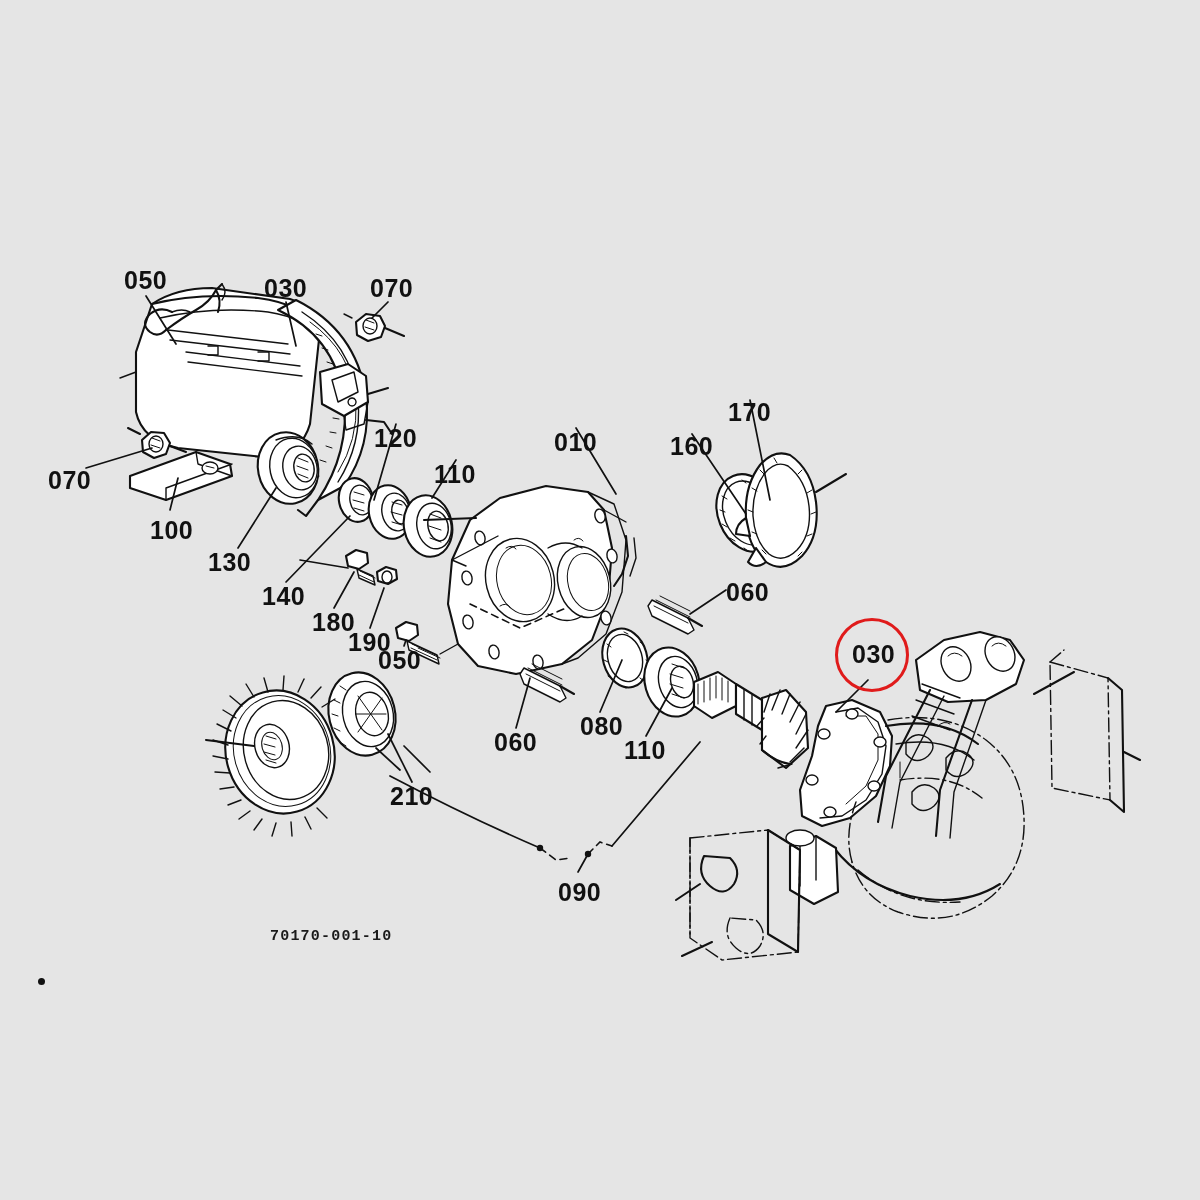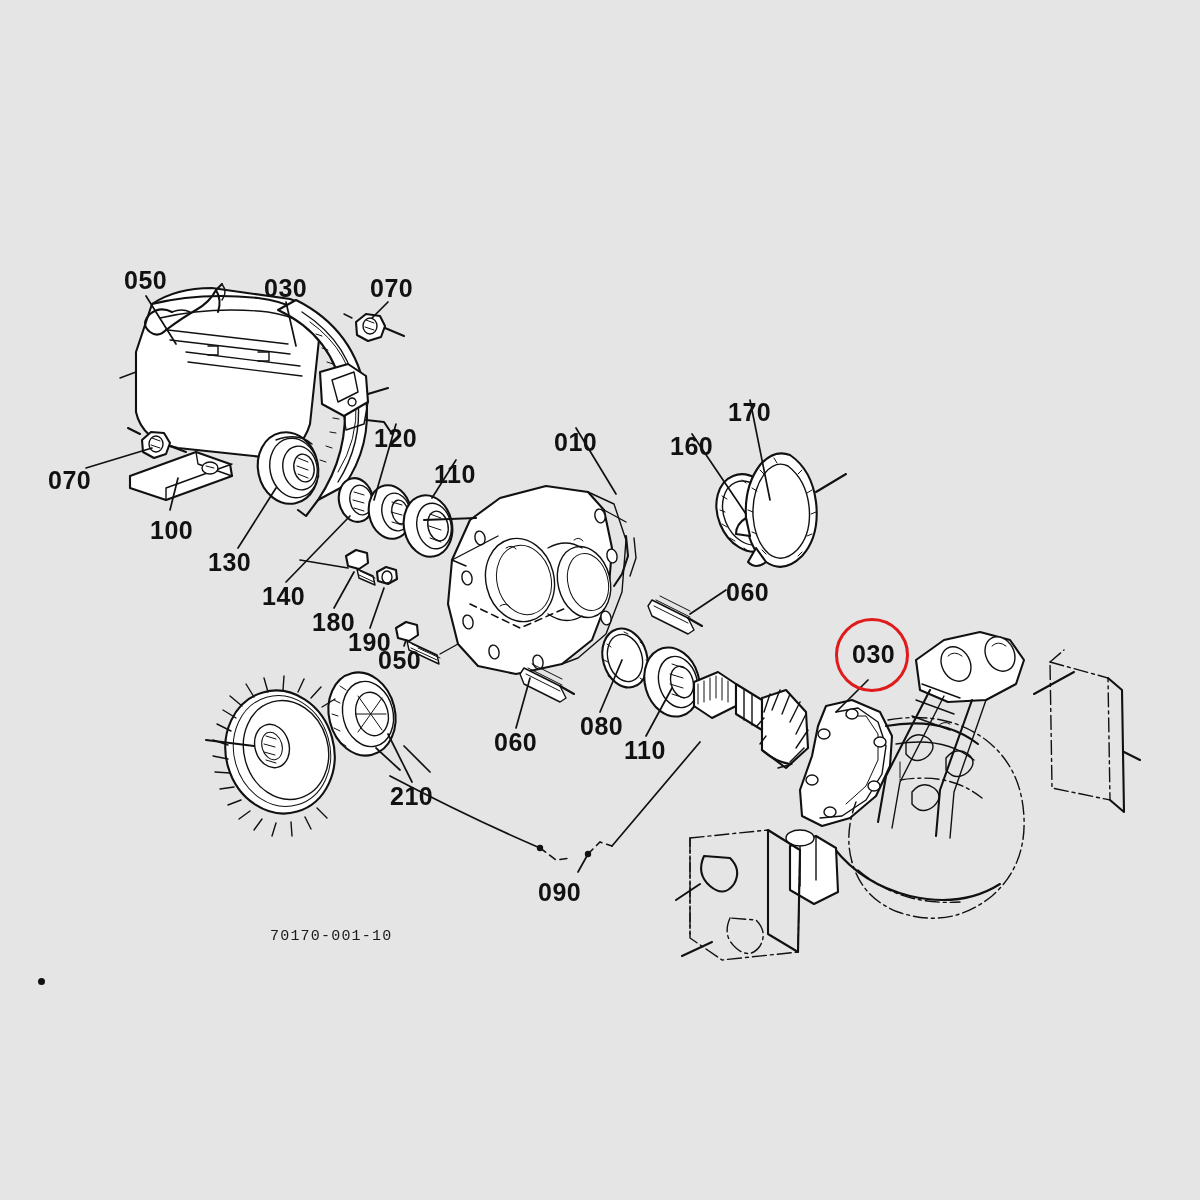--- a/index.html
+++ b/index.html
@@ -4,21 +4,21 @@
 <style>
   html,body{margin:0;padding:0;background:#fff;}
   body{width:1200px;height:1200px;overflow:hidden;
        font-family:"Liberation Sans",sans-serif;background:#ffffff;}
   #sheet{position:relative;width:1200px;height:1200px;background:#e5e5e5;}
   #art{position:absolute;left:0;top:0;width:1200px;height:1200px;}
   .lbl{position:absolute;font-family:"Liberation Sans",sans-serif;
        font-weight:700;font-size:25px;color:#111;letter-spacing:.5px;
        white-space:nowrap;line-height:1;}
   .drawno{position:absolute;font-family:"Liberation Mono",monospace;
-          font-weight:400;font-size:15px;color:#1a1a1a;letter-spacing:1.2px;
+          font-weight:700;font-size:15px;color:#1a1a1a;letter-spacing:1.2px;
           white-space:nowrap;}
   .hl{position:absolute;border:3px solid #e01b1b;border-radius:50%;
       box-sizing:border-box;background:transparent;}
   .dot{position:absolute;width:7px;height:7px;background:#111;border-radius:50%;}
 </style>
 </head>
 <body>
 
 <div id="sheet">
 
@@ -510,21 +510,21 @@
   <div class="lbl" style="left:374px;top:426px">120</div>
   <div class="lbl" style="left:434px;top:462px">110</div>
   <div class="lbl" style="left:554px;top:430px">010</div>
   <div class="lbl" style="left:670px;top:434px">160</div>
   <div class="lbl" style="left:728px;top:400px">170</div>
   <div class="lbl" style="left:726px;top:580px">060</div>
   <div class="lbl" style="left:494px;top:730px">060</div>
   <div class="lbl" style="left:580px;top:714px">080</div>
   <div class="lbl" style="left:624px;top:738px">110</div>
   <div class="lbl" style="left:390px;top:784px">210</div>
-  <div class="lbl" style="left:538px;top:880px">090</div>
+  <div class="lbl" style="left:558px;top:880px">090</div>
   <div class="lbl" style="left:852px;top:642px">030</div>
 
   <div class="hl" style="left:835px;top:618px;width:74px;height:74px;"></div>
 
   <div class="drawno" style="left:270px;top:928px">70170-001-10</div>
 
   <div class="dot" style="left:38px;top:978px"></div>
 
 </div>
 

